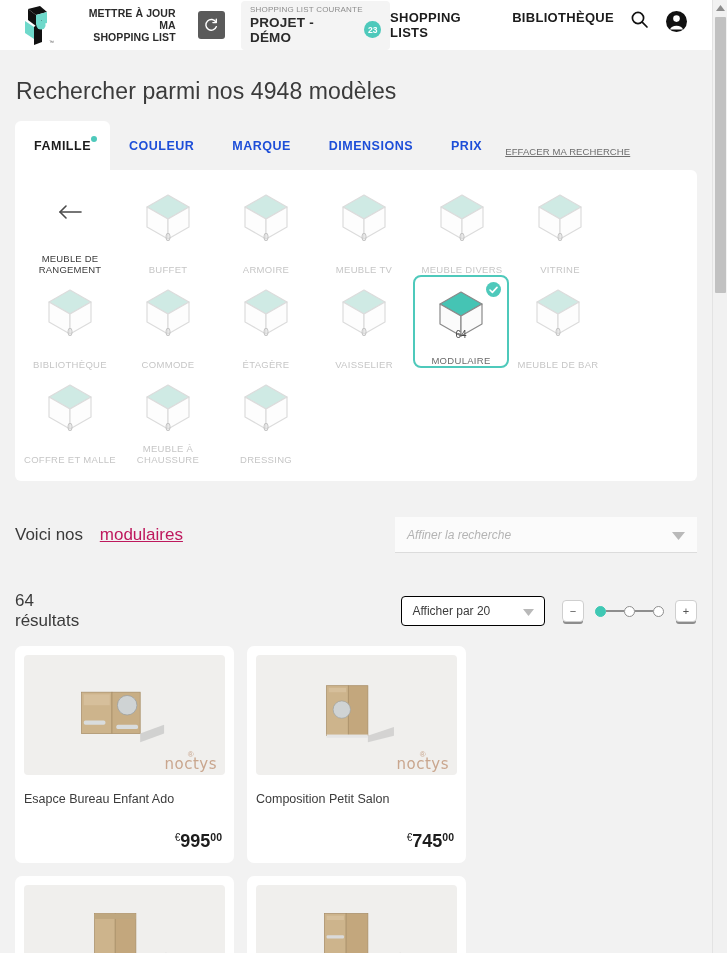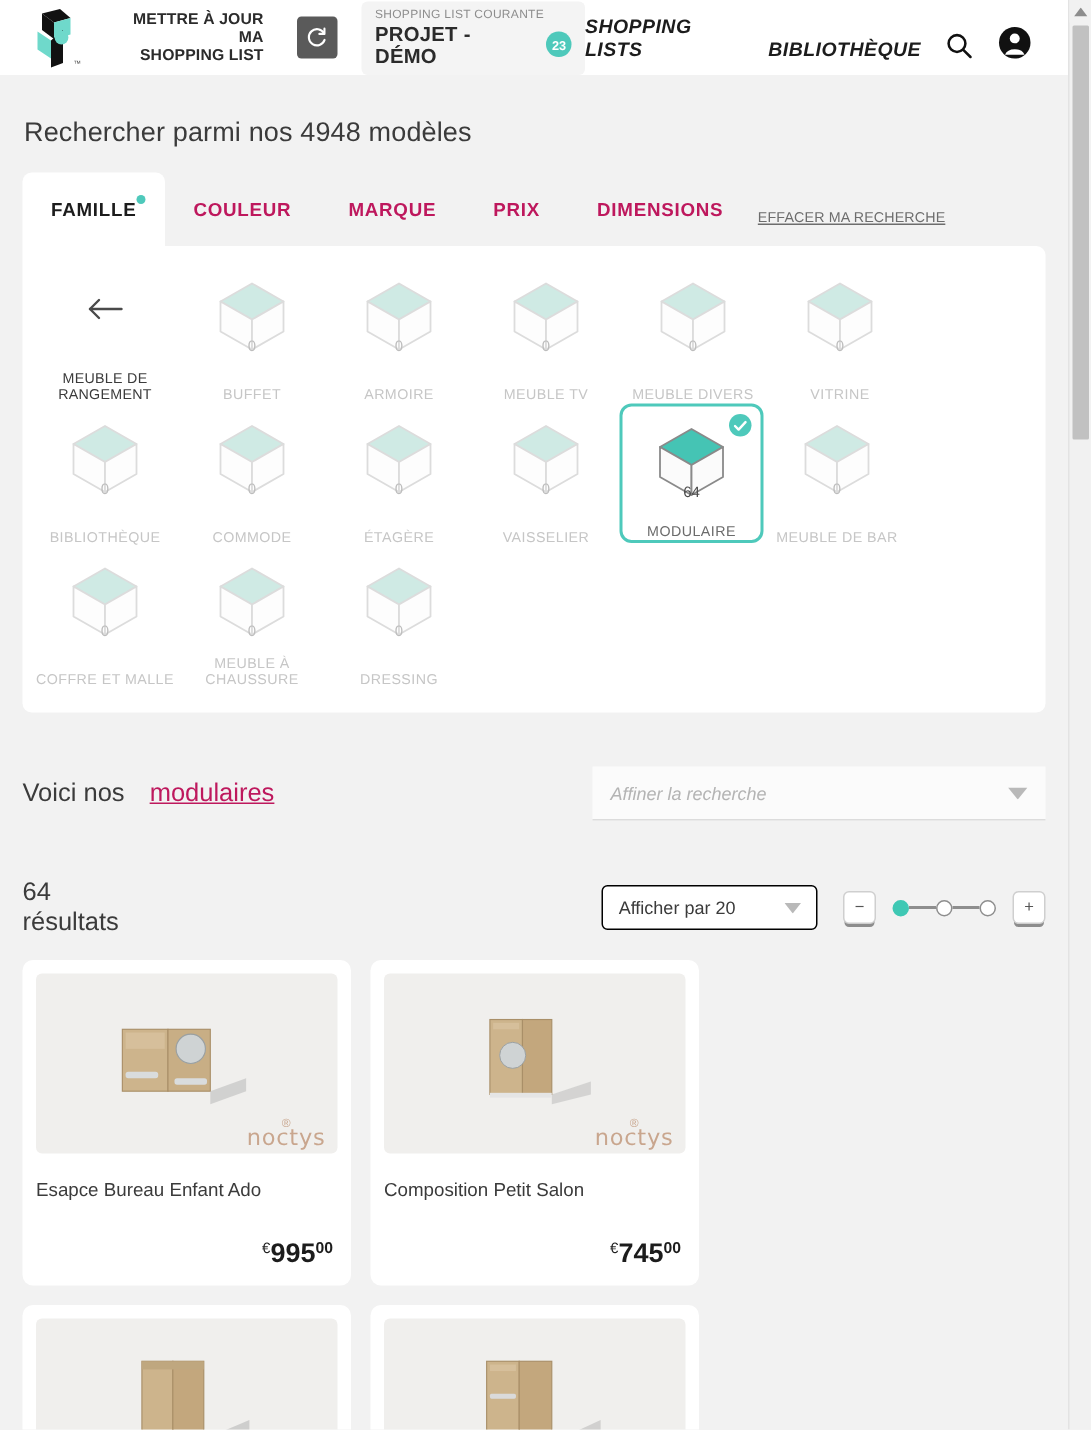--- a/index.html
+++ b/index.html
@@ -40,50 +40,50 @@
     min-width: 136px; cursor: pointer;
   }
   .chip-small { font-size: 8px; color: #8d8d8d; letter-spacing: .2px; text-transform: uppercase; }
   .chip-row { display: flex; align-items: center; gap: 8px; margin-top: 1px; }
   .chip-title { font-size: 13.5px; font-weight: bold; color: #2b2b2b; letter-spacing: .2px; }
   .chip-badge {
     width: 17px; height: 17px; border-radius: 50%; background: #4ec9bb;
     color: #fff; font-size: 8.5px; display: flex; align-items: center;
     justify-content: center; font-weight: bold;
   }
-  .nav-right { margin-left: auto; display: flex; align-items: flex-end; gap: 16px; padding-right: 10px; font-style: italic;}
+  .nav-right { margin-left: auto; display: flex; align-items: flex-start; gap: 16px; padding-right: 10px;}
   .nav-link { font-size: 13px; font-weight: bold; color: #1c1c1c; letter-spacing: .3px; cursor: pointer; }
   .icon-btn { cursor: pointer; display: flex; align-items: center; }
 
   
   .scrollbar {
     position: absolute; right: 0; top: 0; width: 15px; height: 953px;
     background: #f1f1f1; border-left: 1px solid #e3e3e3;
   }
   .sb-arrow {
     height: 15px; display: flex; align-items: center; justify-content: center;
     background: #f1f1f1; cursor: pointer;
   }
   .sb-thumb {
     position: absolute; top: 17px; left: 2px; width: 11px; height: 276px;
     background: #c1c1c1; border-radius: 1px; cursor: pointer;
   }
 
   
   .content { width: 712px; padding: 0 15px; }
   .search-title {
-    font-size: 18px; color: #3b3b3b; font-weight: normal;
+    font-size: 23px; color: #3b3b3b; font-weight: normal;
     padding: 28px 0 16px 1px; letter-spacing: .1px;
   }
 
   
   .tabs { display: flex; align-items: flex-end; height: 49px; position: relative; z-index: 2; }
   .tab {
     padding: 0 19px; height: 49px; display: flex; align-items: center;
-    font-size: 12.5px; font-weight: bold; color: #be185d;
+    font-size: 12.5px; font-weight: bold; color: #1d4ed8;
     letter-spacing: .5px; cursor: pointer; position: relative;
   }
   .tab.active {
     background: #fff; border-radius: 6px 6px 0 0; color: #1c1c1c;
   }
   .tab .dot {
     width: 6px; height: 6px; border-radius: 50%; background: #4ec9bb;
     position: absolute; top: 15px; right: 13px;
   }
   .clear-link {
@@ -260,24 +260,24 @@
         <span>FAMILLE</span>
         <span class="dot"></span>
       </div>
       <div class="tab">
         <span>COULEUR</span>
       </div>
       <div class="tab">
         <span>MARQUE</span>
       </div>
       <div class="tab">
+        <span>DIMENSIONS</span>
+      </div>
+      <div class="tab">
         <span>PRIX</span>
-      </div>
-      <div class="tab">
-        <span>DIMENSIONS</span>
       </div>
       <span class="clear-link">EFFACER MA RECHERCHE</span>
     </div>
 
     <div class="family-panel">
       <div class="fam-grid" id="fam-grid">
         <div class="fam-cell back">
           <svg width="26" height="16" viewBox="0 0 26 16" fill="none" stroke="#4a4a4a" stroke-width="1.6">
             <path d="M24 8 H3" stroke-linecap="round"></path>
             <path d="M9 2 L3 8 L9 14" stroke-linecap="round" stroke-linejoin="round"></path>

